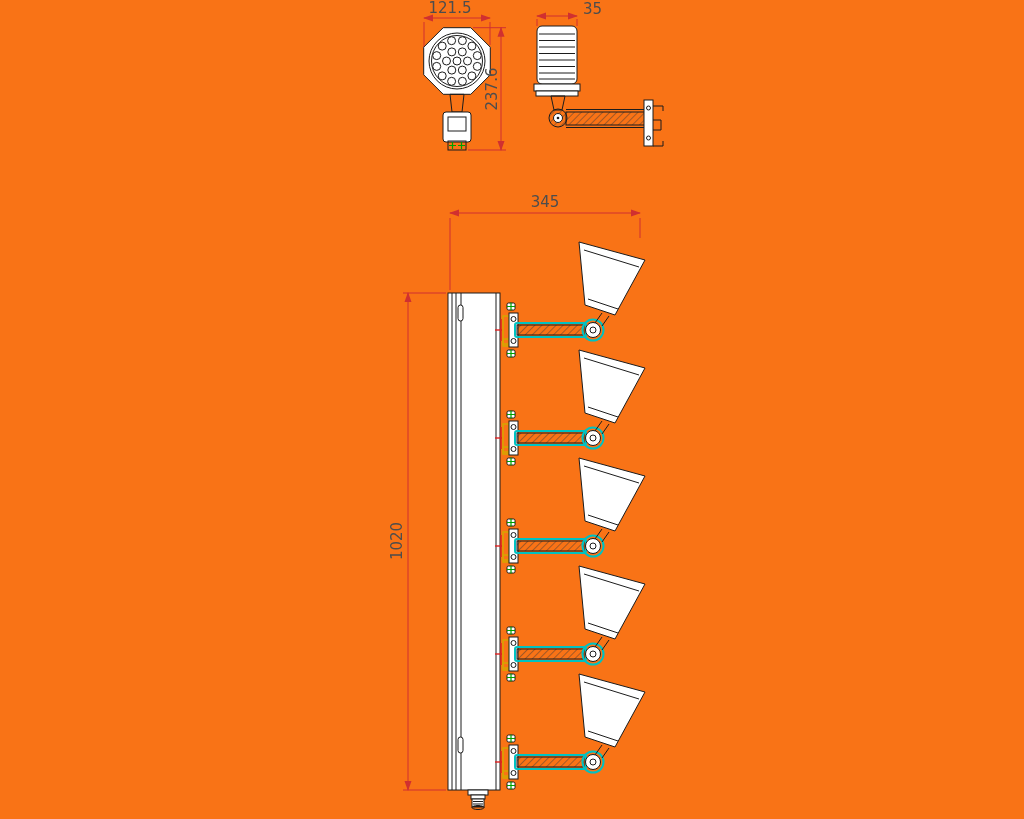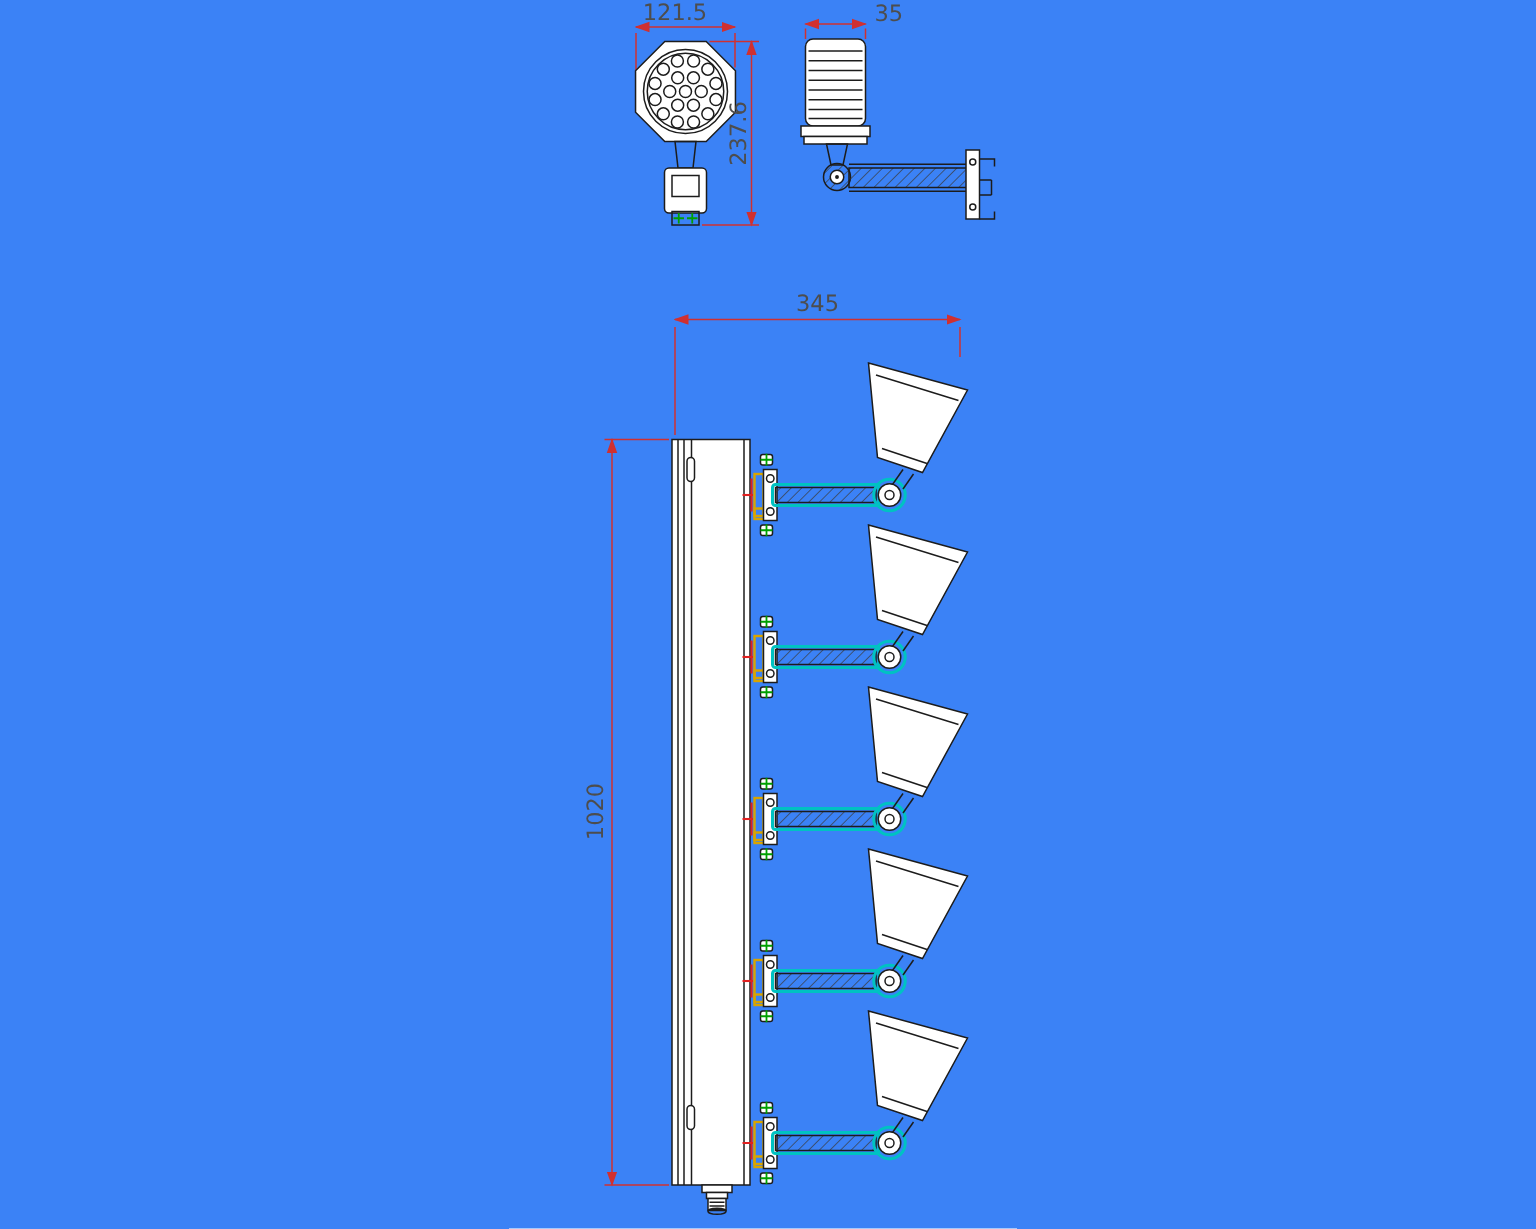--- a/index.html
+++ b/index.html
@@ -1,16 +1,16 @@
 <!DOCTYPE html>
 <html><head>
 <meta charset="utf-8">
 <style>
   html,body{margin:0;padding:0;background:#ffffff;}
-  .canvas{position:relative;width:1024px;height:819px;background:#3b82f6;overflow:hidden;
+  .canvas{position:relative;width:1024px;height:819px;background:#f97316;overflow:hidden;
           font-family:"DejaVu Sans", "Liberation Sans", sans-serif;}
   svg{display:block;}
   .ln{stroke:#1c1c1c;stroke-width:1;fill:none;}
   .lnw{stroke:#1c1c1c;stroke-width:1;fill:#ffffff;}
   .dim{stroke:#d03030;stroke-width:1;fill:none;}
   .dim-text{fill:#4d4d4d;font-size:15px;font-family:"DejaVu Sans", "Liberation Sans", sans-serif;}
   .cyan{stroke:#00c2c2;stroke-width:2;fill:none;}
   .yellow{stroke:#d9a400;stroke-width:1.6;fill:none;}
   .red{stroke:#e02020;stroke-width:1.4;fill:none;}
   .green{stroke:#00a000;stroke-width:1.2;fill:none;}

